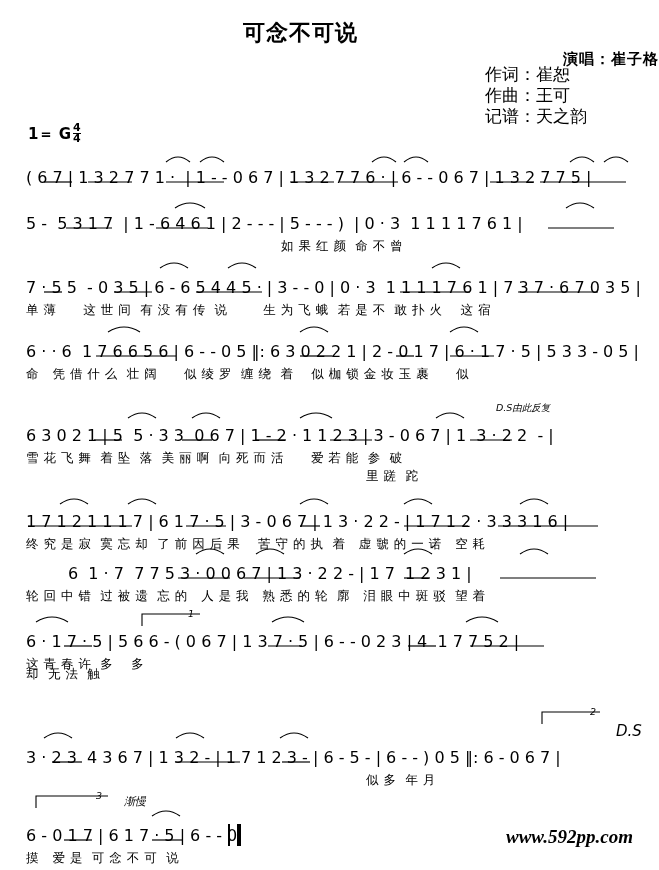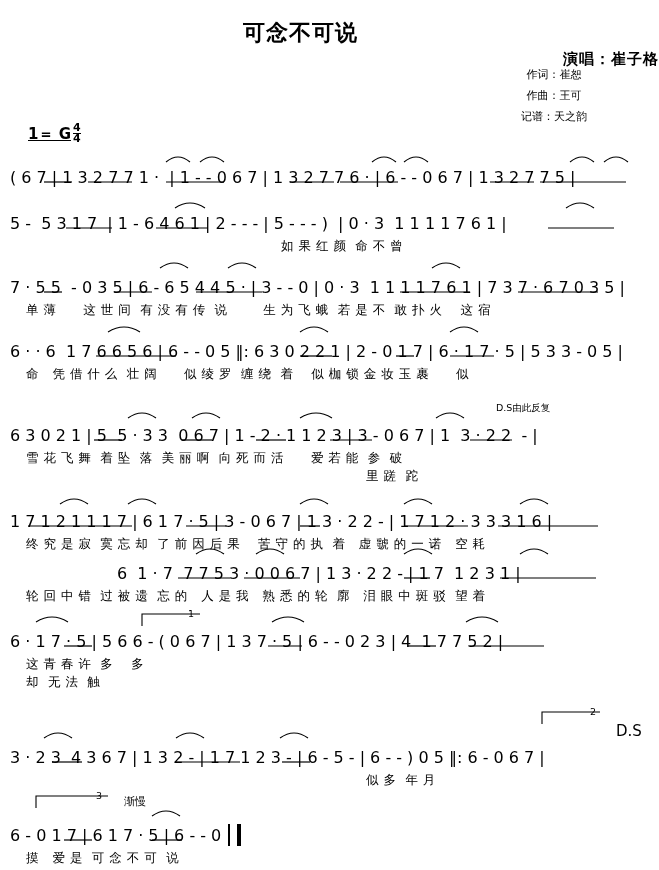--- a/index.html
+++ b/index.html
@@ -35,31 +35,30 @@
     width: 659px;
     text-align: right;
     font-size: 15px;
     font-weight: bold;
     letter-spacing: 1px;
   }
   .credits {
     position: absolute;
     top: 64px;
     right: 72px;
-    font-size: 11px;
+    font-size: 17px;
     line-height: 21px;
-    text-align: center;
+    text-align: left;
   }
   .keysig {
     position: absolute;
     top: 124px;
     left: 28px;
     font-size: 15px;
     font-weight: bold;
-    text-decoration: underline;
   }
   .keysig .frac {
     display: inline-block;
     vertical-align: middle;
     font-size: 11px;
     line-height: 10px;
     text-align: center;
     margin-left: 2px;
     position: relative;
     top: -1px;
@@ -74,36 +73,37 @@
     width: 659px;
   }
   .notes {
     position: absolute;
     left: 0;
     width: 659px;
     font-family: "DejaVu Sans", sans-serif;
     font-size: 16px;
     letter-spacing: 0px;
     white-space: pre;
-    padding-left: 10px;
+    padding-left: 26px;
     box-sizing: border-box;
   }
   .lyrics {
     position: absolute;
     left: 0;
     width: 659px;
     font-size: 12.5px;
     white-space: pre;
     padding-left: 26px;
     box-sizing: border-box;
     letter-spacing: 0.5px;
   }
   .annot {
     position: absolute;
     font-size: 9.5px;
+    font-style: italic;
   }
   .watermark {
     position: absolute;
     right: 26px;
     bottom: 22px;
     font-size: 19px;
     font-weight: bold;
     font-style: italic;
     color: #000;
     font-family: "Liberation Serif", serif;
@@ -287,39 +287,40 @@
     <div class="lyrics" style="top:24px">雪 花 飞 舞  着 坠  落  美 丽 啊  向 死 而 活      爱 若 能  参  破</div>
     <div class="lyrics" style="top:42px">                                                                            里 蹉  跎</div>
   </div>
 
   <div class="row" style="top:512px">
     <div class="notes" style="top:0">1 7 1 2 1 1 1 7 | 6 1 7 · 5 | 3 - 0 6 7 | 1 3 · 2 2 - | 1 7 1 2 · 3 3 3 1 6 |</div>
     <div class="lyrics" style="top:24px">终 究 是 寂  寞 忘 却  了 前 因 后 果    苦 守 的 执  着   虚 虢 的 一 诺   空 耗</div>
   </div>
 
   <div class="row" style="top:564px">
-    <div class="notes" style="top:0; padding-left:117px">6  1 · 7  7 7 5 3 · 0 0 6 7 | 1 3 · 2 2 - | 1 7  1 2 3 1 |</div>
+    <div class="notes" style="top:0; padding-left:68px">6  1 · 7  7 7 5 3 · 0 0 6 7 | 1 3 · 2 2 - | 1 7  1 2 3 1 |</div>
     <div class="lyrics" style="top:24px">轮 回 中 错  过 被 遗  忘 的   人 是 我   熟 悉 的 轮  廓   泪 眼 中 斑 驳  望 着</div>
   </div>
 
   <div class="row" style="top:632px">
     <div class="notes" style="top:0">6 · 1 7 · 5 | 5 6 6 - ( 0 6 7 | 1 3 7 · 5 | 6 - - 0 2 3 | 4  1 7 7 5 2 |</div>
     <div class="lyrics" style="top:24px">这 青 春 许  多    多          </div>
-    <div class="lyrics" style="top:42px">却  无 法  触</div>
+    <div class="lyrics" style="top:34px">却  无 法  触</div>
   </div>
   <div class="annot" style="top:608px; left:188px">1</div>
 
   <div class="row" style="top:748px">
     <div class="notes" style="top:0">3 · 2 3  4 3 6 7 | 1 3 2 - | 1 7 1 2 3 - | 6 - 5 - | 6 - - ) 0 5 ‖: 6 - 0 6 7 |</div>
     <div class="lyrics" style="top:24px">                                                                            似 多  年 月</div>
   </div>
   <div class="annot" style="top:706px; left:590px">2</div>
   <div class="annot" style="top:722px; left:616px; font-size:15px">D.S</div>
 
   <div class="row" style="top:826px">
     <div class="notes" style="top:0">6 - 0 1 7 | 6 1 7 · 5 | 6 - - 0</div>
     <div class="lyrics" style="top:24px">摸   爱 是  可 念 不 可  说</div>
   </div>
   <div class="annot" style="top:790px; left:96px">3</div>
   <div class="annot" style="top:794px; left:124px; font-size:11px">渐慢</div>
   <div class="endbar" style="top:824px; left:228px"></div>
 
+  <div class="watermark">www.592pp.com</div>
 </div>
 
 </body></html>

